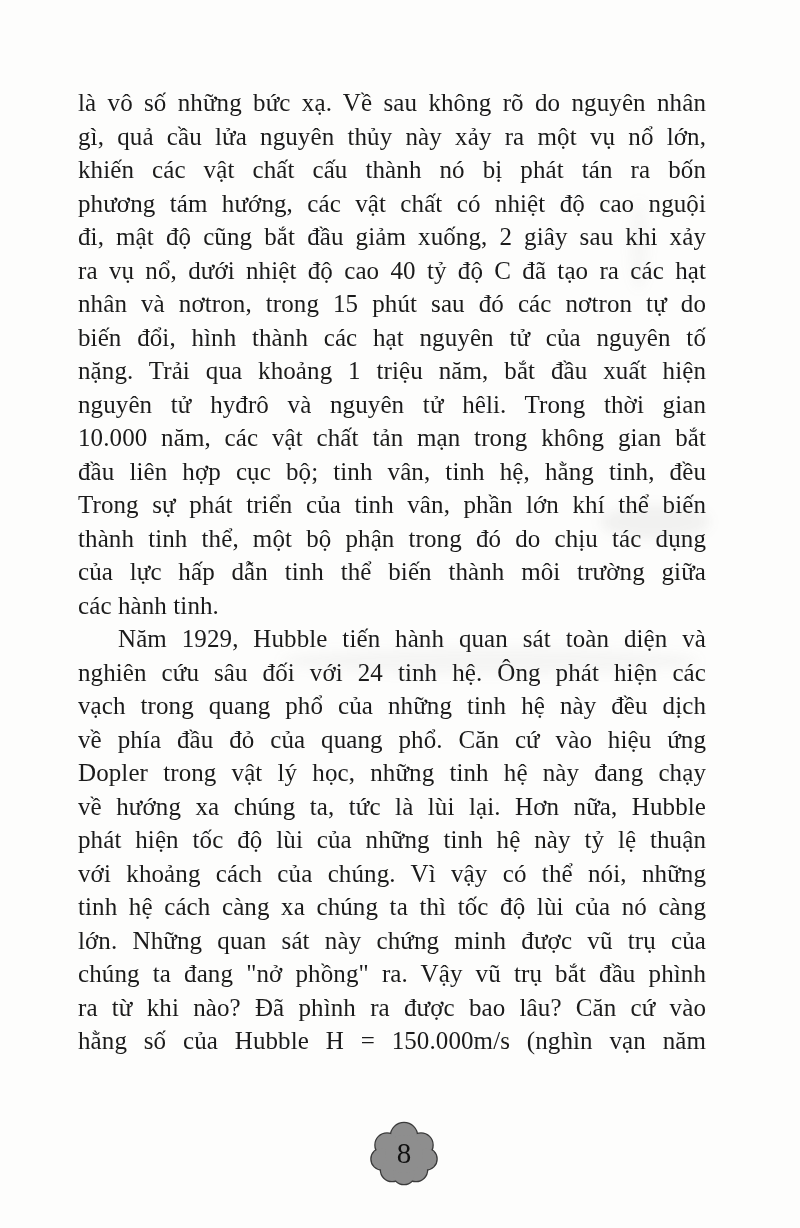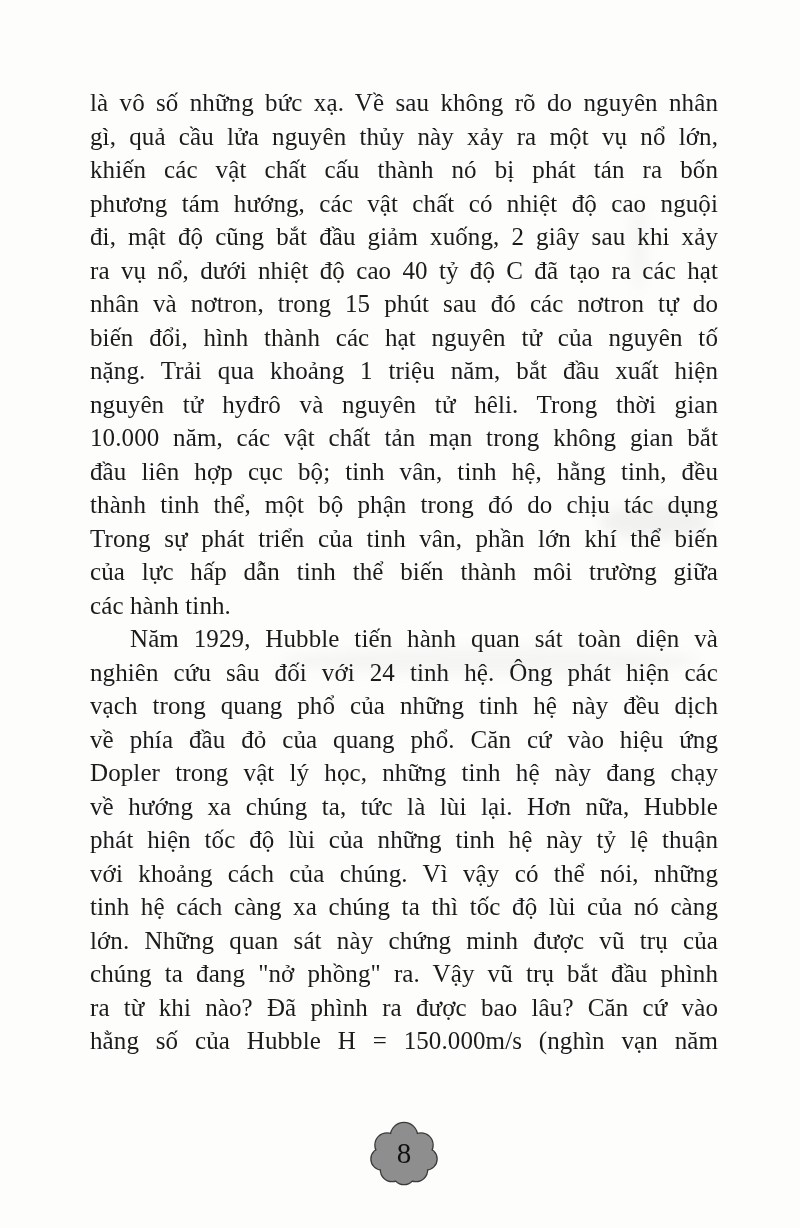--- a/index.html
+++ b/index.html
@@ -24,21 +24,21 @@
     border-radius: 50%;
     filter: blur(6px);
     pointer-events: none;
   }
   .smudge.s1 { left: 600px; top: 505px; width: 110px; height: 34px; background: rgba(90,90,90,0.07); }
   .smudge.s2 { left: 280px; top: 648px; width: 420px; height: 26px; background: rgba(120,120,120,0.06); }
   .smudge.s3 { left: 630px; top: 200px; width: 18px; height: 90px; background: rgba(110,110,110,0.05); }
 
   .text-block {
     position: absolute;
-    left: 90px;
+    left: 78px;
     top: 86px;
     width: 628px;
     font-size: 25px;
     line-height: 33.5px;
     letter-spacing: 0.1px;
   }
   .line {
     white-space: nowrap;
     text-align: justify;
     text-align-last: justify;
@@ -87,22 +87,22 @@
       <div class="line">khiến các vật chất cấu thành nó bị phát tán ra bốn</div>
       <div class="line">phương tám hướng, các vật chất có nhiệt độ cao nguội</div>
       <div class="line">đi, mật độ cũng bắt đầu giảm xuống, 2 giây sau khi xảy</div>
       <div class="line">ra vụ nổ, dưới nhiệt độ cao 40 tỷ độ C đã tạo ra các hạt</div>
       <div class="line">nhân và nơtron, trong 15 phút sau đó các nơtron tự do</div>
       <div class="line">biến đổi, hình thành các hạt nguyên tử của nguyên tố</div>
       <div class="line">nặng. Trải qua khoảng 1 triệu năm, bắt đầu xuất hiện</div>
       <div class="line">nguyên tử hyđrô và nguyên tử hêli. Trong thời gian</div>
       <div class="line">10.000 năm, các vật chất tản mạn trong không gian bắt</div>
       <div class="line">đầu liên hợp cục bộ; tinh vân, tinh hệ, hằng tinh, đều</div>
+      <div class="line">Trong sự phát triển của tinh vân, phần lớn khí thể biến</div>
       <div class="line">thành tinh thể, một bộ phận trong đó do chịu tác dụng</div>
-      <div class="line">Trong sự phát triển của tinh vân, phần lớn khí thể biến</div>
       <div class="line">của lực hấp dẫn tinh thể biến thành môi trường giữa</div>
       <div class="line line-end">các hành tinh.</div>
       <div class="line line-indent">Năm 1929, Hubble tiến hành quan sát toàn diện và</div>
       <div class="line">nghiên cứu sâu đối với 24 tinh hệ. Ông phát hiện các</div>
       <div class="line">vạch trong quang phổ của những tinh hệ này đều dịch</div>
       <div class="line">về phía đầu đỏ của quang phổ. Căn cứ vào hiệu ứng</div>
       <div class="line">Dopler trong vật lý học, những tinh hệ này đang chạy</div>
       <div class="line">về hướng xa chúng ta, tức là lùi lại. Hơn nữa, Hubble</div>
       <div class="line">phát hiện tốc độ lùi của những tinh hệ này tỷ lệ thuận</div>
       <div class="line">với khoảng cách của chúng. Vì vậy có thể nói, những</div>

